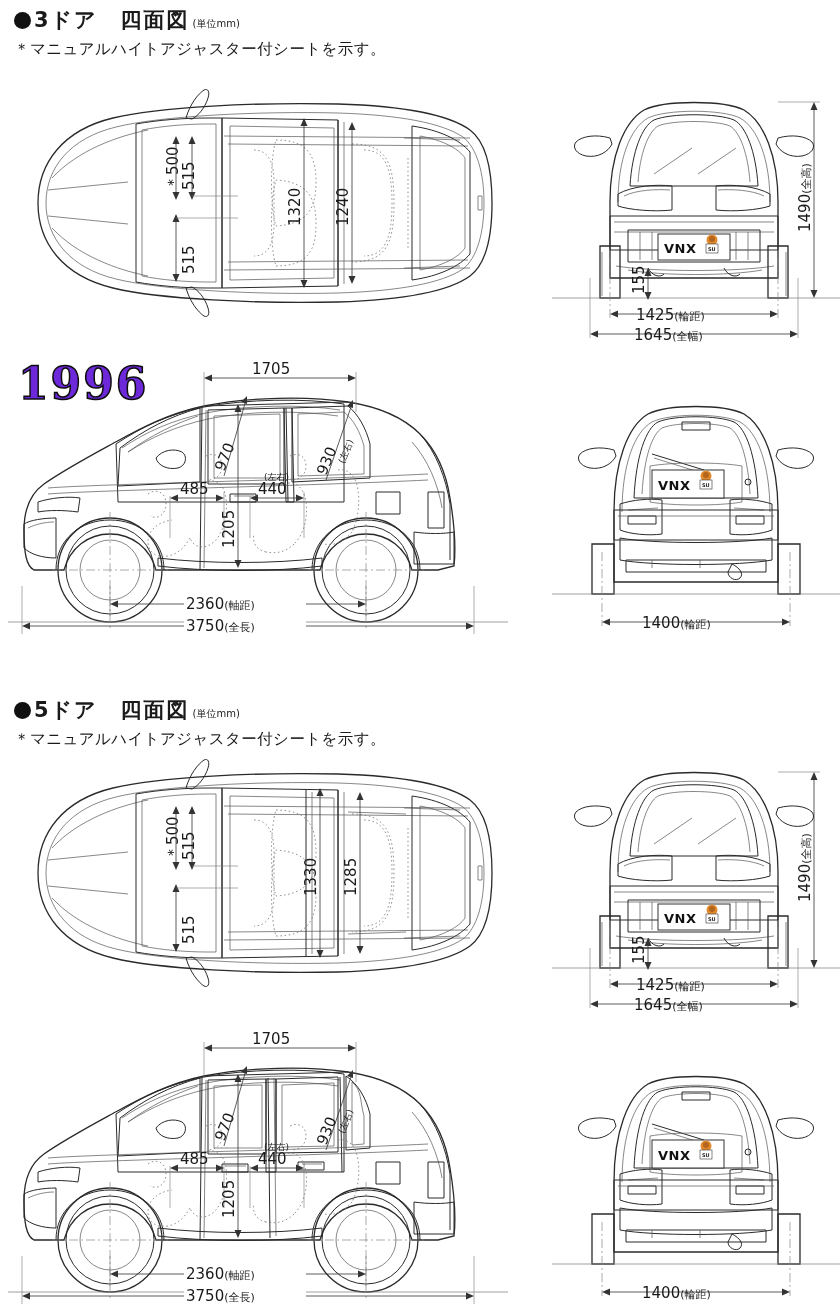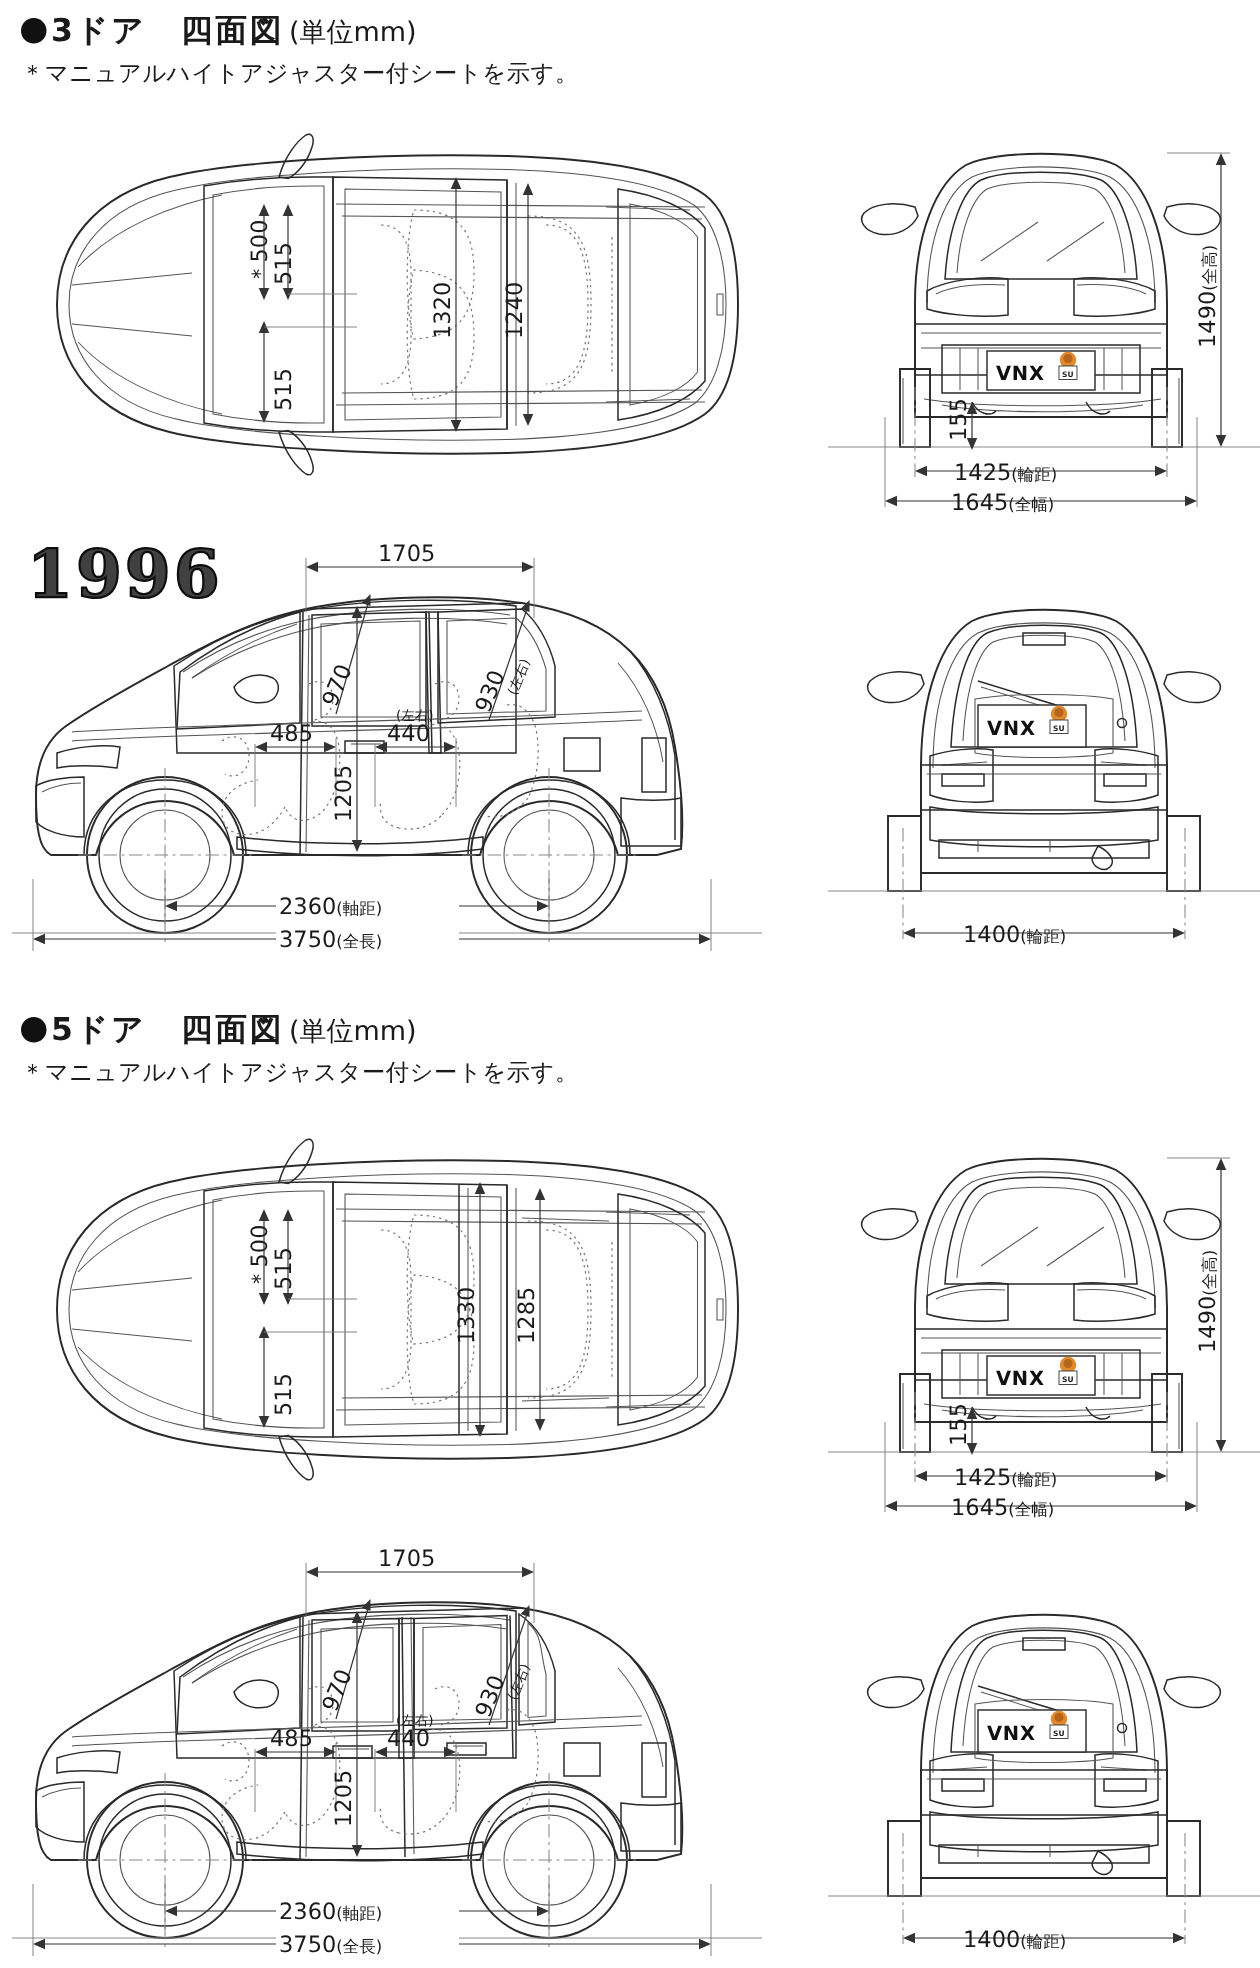--- a/index.html
+++ b/index.html
@@ -17,29 +17,29 @@
   .sec-head{position:absolute;left:14px;white-space:nowrap;}
   .sec-title{
     font-size:21px;font-weight:bold;letter-spacing:.5px;
     display:flex;align-items:baseline;gap:0;
   }
   .bullet{
     display:inline-block;width:17px;height:17px;border-radius:50%;
     background:#111;margin-right:3px;position:relative;top:2px;
   }
   .sq{display:inline-block;letter-spacing:2px;}
-  .unit{font-size:18px;font-weight:normal;margin-left:3px;letter-spacing:0;}
+  .unit{font-size:10px;font-weight:normal;margin-left:3px;letter-spacing:0;}
   .sec-note{font-size:15.5px;letter-spacing:.4px;margin-top:5px;white-space:nowrap;text-align:center;}
 
   
   .year{
     position:absolute;left:18px;top:358px;
     font-family:"DejaVu Serif","Liberation Serif",serif;
     font-weight:bold;font-size:44px;letter-spacing:2px;
-    color:#404040;
+    color:#6d28d9;
     -webkit-text-stroke:1.5px #0d0d0d;
   }
 
   
   .view{position:absolute;}
   .view svg{display:block;overflow:visible;}
 
   
   svg .ln{fill:none;stroke:#2a2a2a;stroke-width:1;}
   svg .ln2{fill:none;stroke:#2a2a2a;stroke-width:1.3;}
@@ -420,21 +420,21 @@
 
       <path class="ground" d="M0,212 L288,212"></path>
 
       <path class="dim" d="M54,240 L234,240"></path>
       <path d="M50,240 l8,-3.5 l0,7 Z" fill="#333"></path>
       <path d="M238,240 l-8,-3.5 l0,7 Z" fill="#333"></path>
       <text class="t" x="90" y="246"><tspan>1400</tspan><tspan class="ts">(輪距)</tspan></text>
     </svg>
   </div>
 
-  <div class="sec-head" style="top:672px;">
+  <div class="sec-head" style="top:696px;">
     <div class="sec-title">
       <span class="bullet"></span>
         <span class="sq">5ドア　四面図</span>
         <span class="unit">(単位mm)</span>
     </div>
     <div class="sec-note">＊マニュアルハイトアジャスター付シートを示す。</div>
   </div>
 
   <div class="view" style="left:8px;top:748px;">
     <svg width="500" height="250" viewBox="0 0 500 250">

